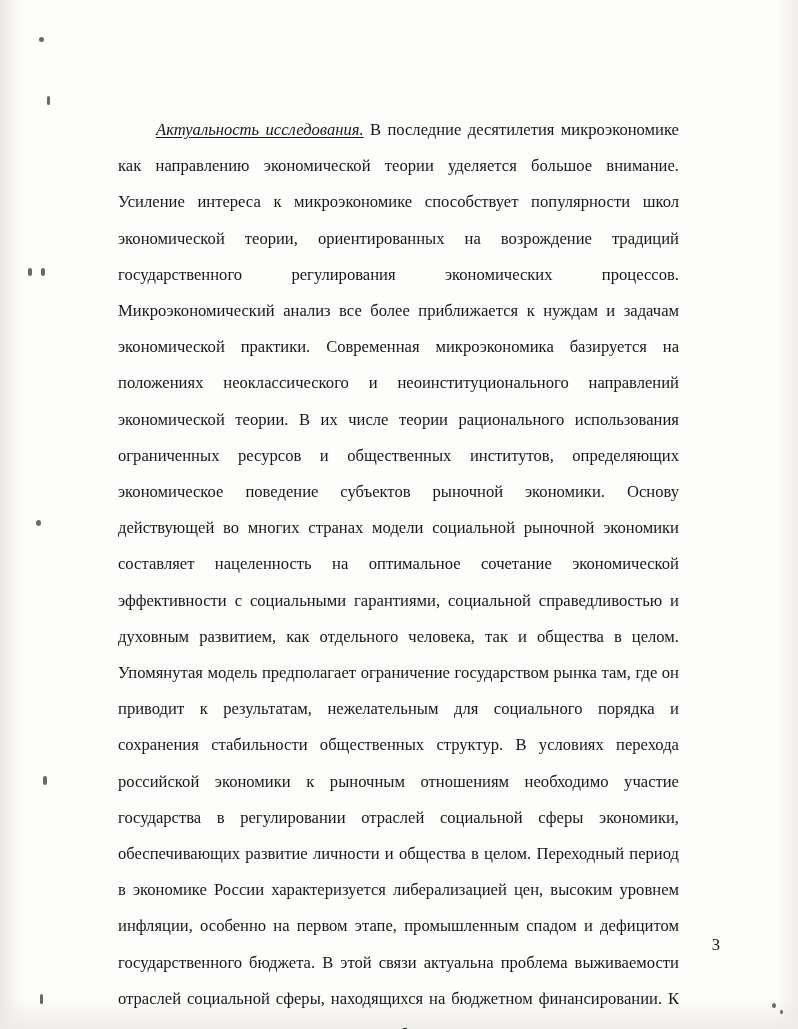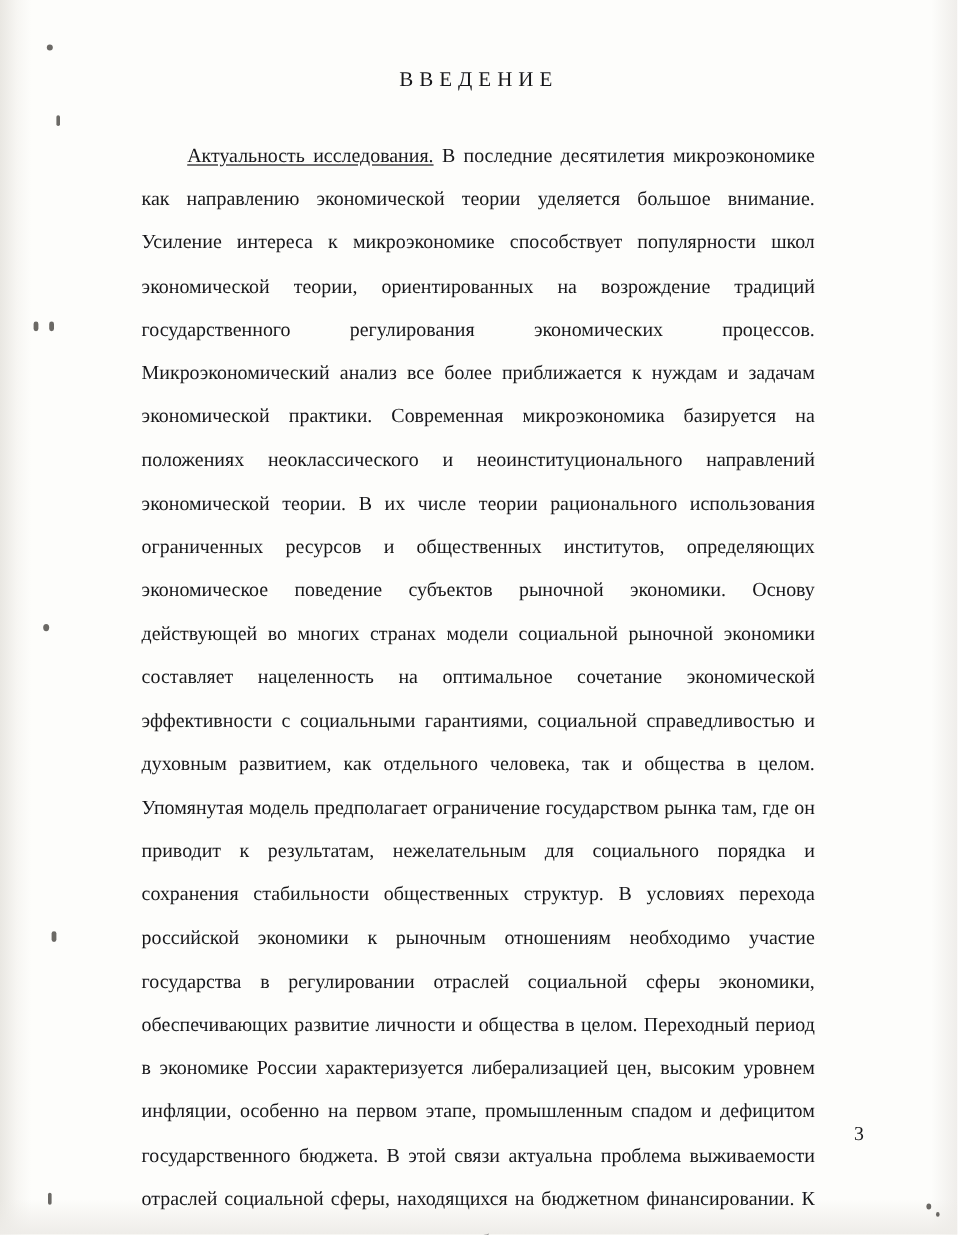--- a/index.html
+++ b/index.html
@@ -70,20 +70,21 @@
   .body-text p {
     margin: 0;
   }
   .lead-indent {
     display: inline-block;
     width: 38px;
   }
   .emph {
     text-decoration: underline;
     text-underline-offset: 2px;
+    font-style: italic;
   }
   .page-number {
     position: absolute;
     right: 78px;
     bottom: 74px;
     font-size: 16.5px;
     color: #17171a;
   }
 </style>
 </head>
@@ -98,21 +99,20 @@
   <div class="speck" style="left:39px; top:37px; width:5px; height:5px;"></div>
   <div class="speck" style="left:47px; top:96px; width:3px; height:9px; border-radius:2px;"></div>
   <div class="speck" style="left:28px; top:268px; width:4px; height:8px; border-radius:2px;"></div>
   <div class="speck" style="left:41px; top:268px; width:4px; height:8px; border-radius:2px;"></div>
   <div class="speck" style="left:36px; top:520px; width:5px; height:6px;"></div>
   <div class="speck" style="left:43px; top:776px; width:4px; height:9px; border-radius:2px;"></div>
   <div class="speck" style="left:40px; top:994px; width:3px; height:10px; border-radius:2px;"></div>
   <div class="speck" style="left:772px; top:1003px; width:4px; height:5px;"></div>
   <div class="speck" style="left:780px; top:1010px; width:3px; height:4px;"></div>
 
-  <div class="doc-title">ВВЕДЕНИЕ</div>
 
   <div class="body-text">
     <p><span class="lead-indent"></span><span class="emph">Актуальность исследования.</span><span> В последние десятилетия микроэкономике как направлению экономической теории уделяется большое внимание. Усиление интереса к микроэкономике способствует популярности школ экономической теории, ориентированных на возрождение традиций государственного регулирования экономических процессов. Микроэкономический анализ все более приближается к нуждам и задачам экономической практики. Современная микроэкономика базируется на положениях неоклассического и неоинституционального направлений экономической теории. В их числе теории рационального использования ограниченных ресурсов и общественных институтов, определяющих экономическое поведение субъектов рыночной экономики. Основу действующей во многих странах модели социальной рыночной экономики составляет нацеленность на оптимальное сочетание экономической эффективности с социальными гарантиями, социальной справедливостью и духовным развитием, как отдельного человека, так и общества в целом. Упомянутая модель предполагает ограничение государством рынка там, где он приводит к результатам, нежелательным для социального порядка и сохранения стабильности общественных структур. В условиях перехода российской экономики к рыночным отношениям необходимо участие государства в регулировании отраслей социальной сферы экономики, обеспечивающих развитие личности и общества в целом. Переходный период в экономике России  характеризуется либерализацией цен, высоким уровнем инфляции, особенно на первом этапе, промышленным спадом и дефицитом государственного бюджета. В этой связи актуальна проблема выживаемости отраслей социальной сферы, находящихся на бюджетном финансировании. К ним относятся: культура и искусство, образование и наука, здравоохранение и социальное обеспечение. Состояние государственного бюджета требует</span></p>
   </div>
 
   <div class="page-number">3</div>
 
 </div>
 
 </body></html>

